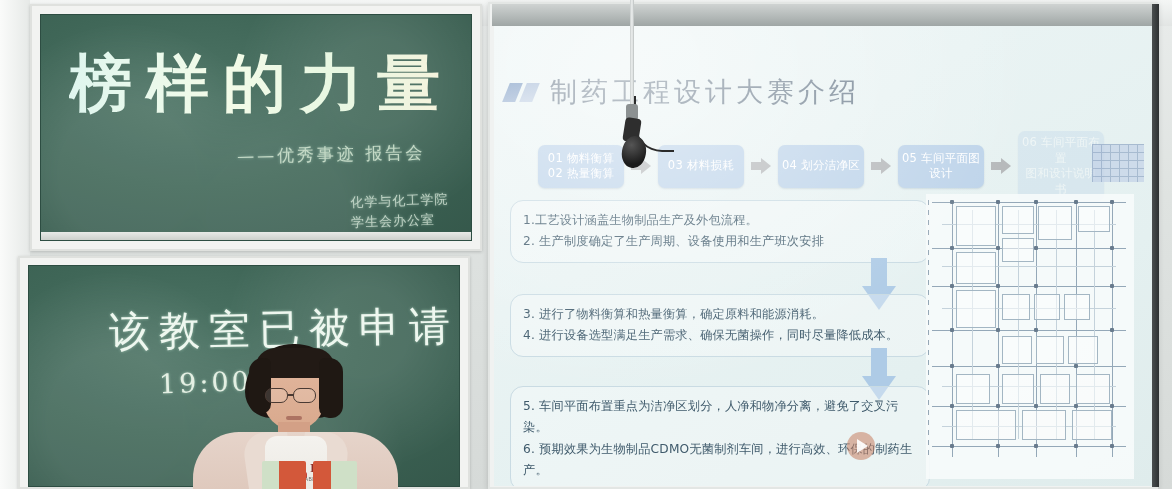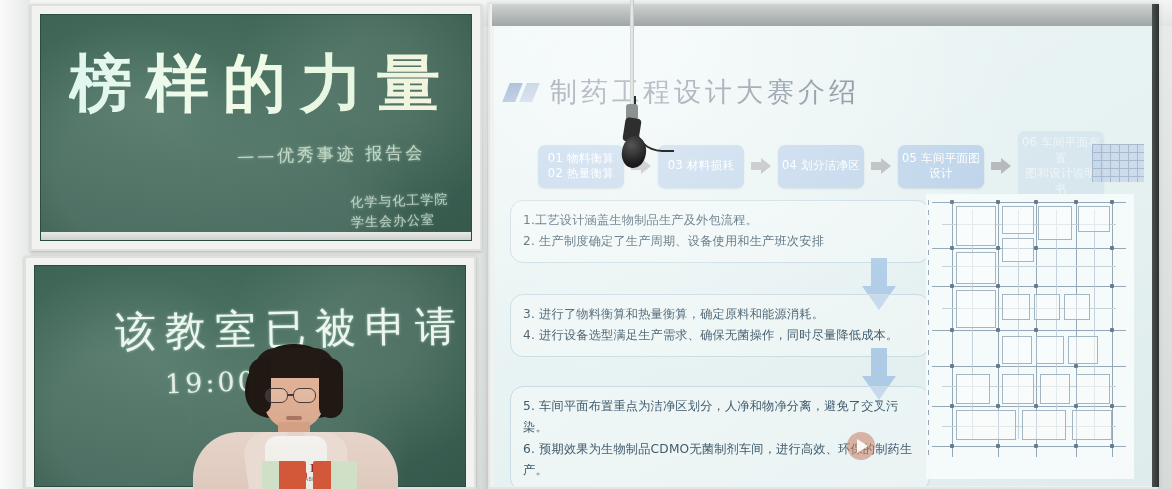--- a/index.html
+++ b/index.html
@@ -12,21 +12,21 @@
   
   .wall-top { position:absolute; left:0; top:0; width:1172px; height:26px;
               background:linear-gradient(180deg,#f4f6f5,#e2e5e4); }
   .wall-left { position:absolute; left:0; top:0; width:30px; height:489px;
                background:linear-gradient(90deg,#fafbfa,#e6e9e7); }
 
   
   .board-frame { position:absolute; background:#f2f3f1;
                  border:2px solid #dfe1de; box-shadow:0 1px 3px rgba(0,0,0,.18); }
   .board-upper { left:30px; top:4px; width:452px; height:247px; }
-  .board-lower { left:24px; top:256px; width:452px; height:233px; }
+  .board-lower { left:18px; top:256px; width:452px; height:233px; }
   .board-surface { position:absolute; inset:8px;
         background:radial-gradient(ellipse at 35% 35%, #4d7465 0%, #3f6657 45%, #35584b 100%);
         border:1px solid #2d4d42; overflow:hidden; }
   .board-surface.lower { inset:7px 8px 0 8px; }
   .chalk-dust { position:absolute; inset:0; opacity:.10;
         background:radial-gradient(circle at 20% 70%, #fff 0 18%, transparent 40%),
                    radial-gradient(circle at 78% 30%, #fff 0 12%, transparent 38%),
                    radial-gradient(circle at 55% 88%, #fff 0 22%, transparent 45%); }
   .board-tray { position:absolute; left:0; right:0; bottom:-1px; height:9px;
         background:linear-gradient(180deg,#e8eae7,#c9ccc8); }

